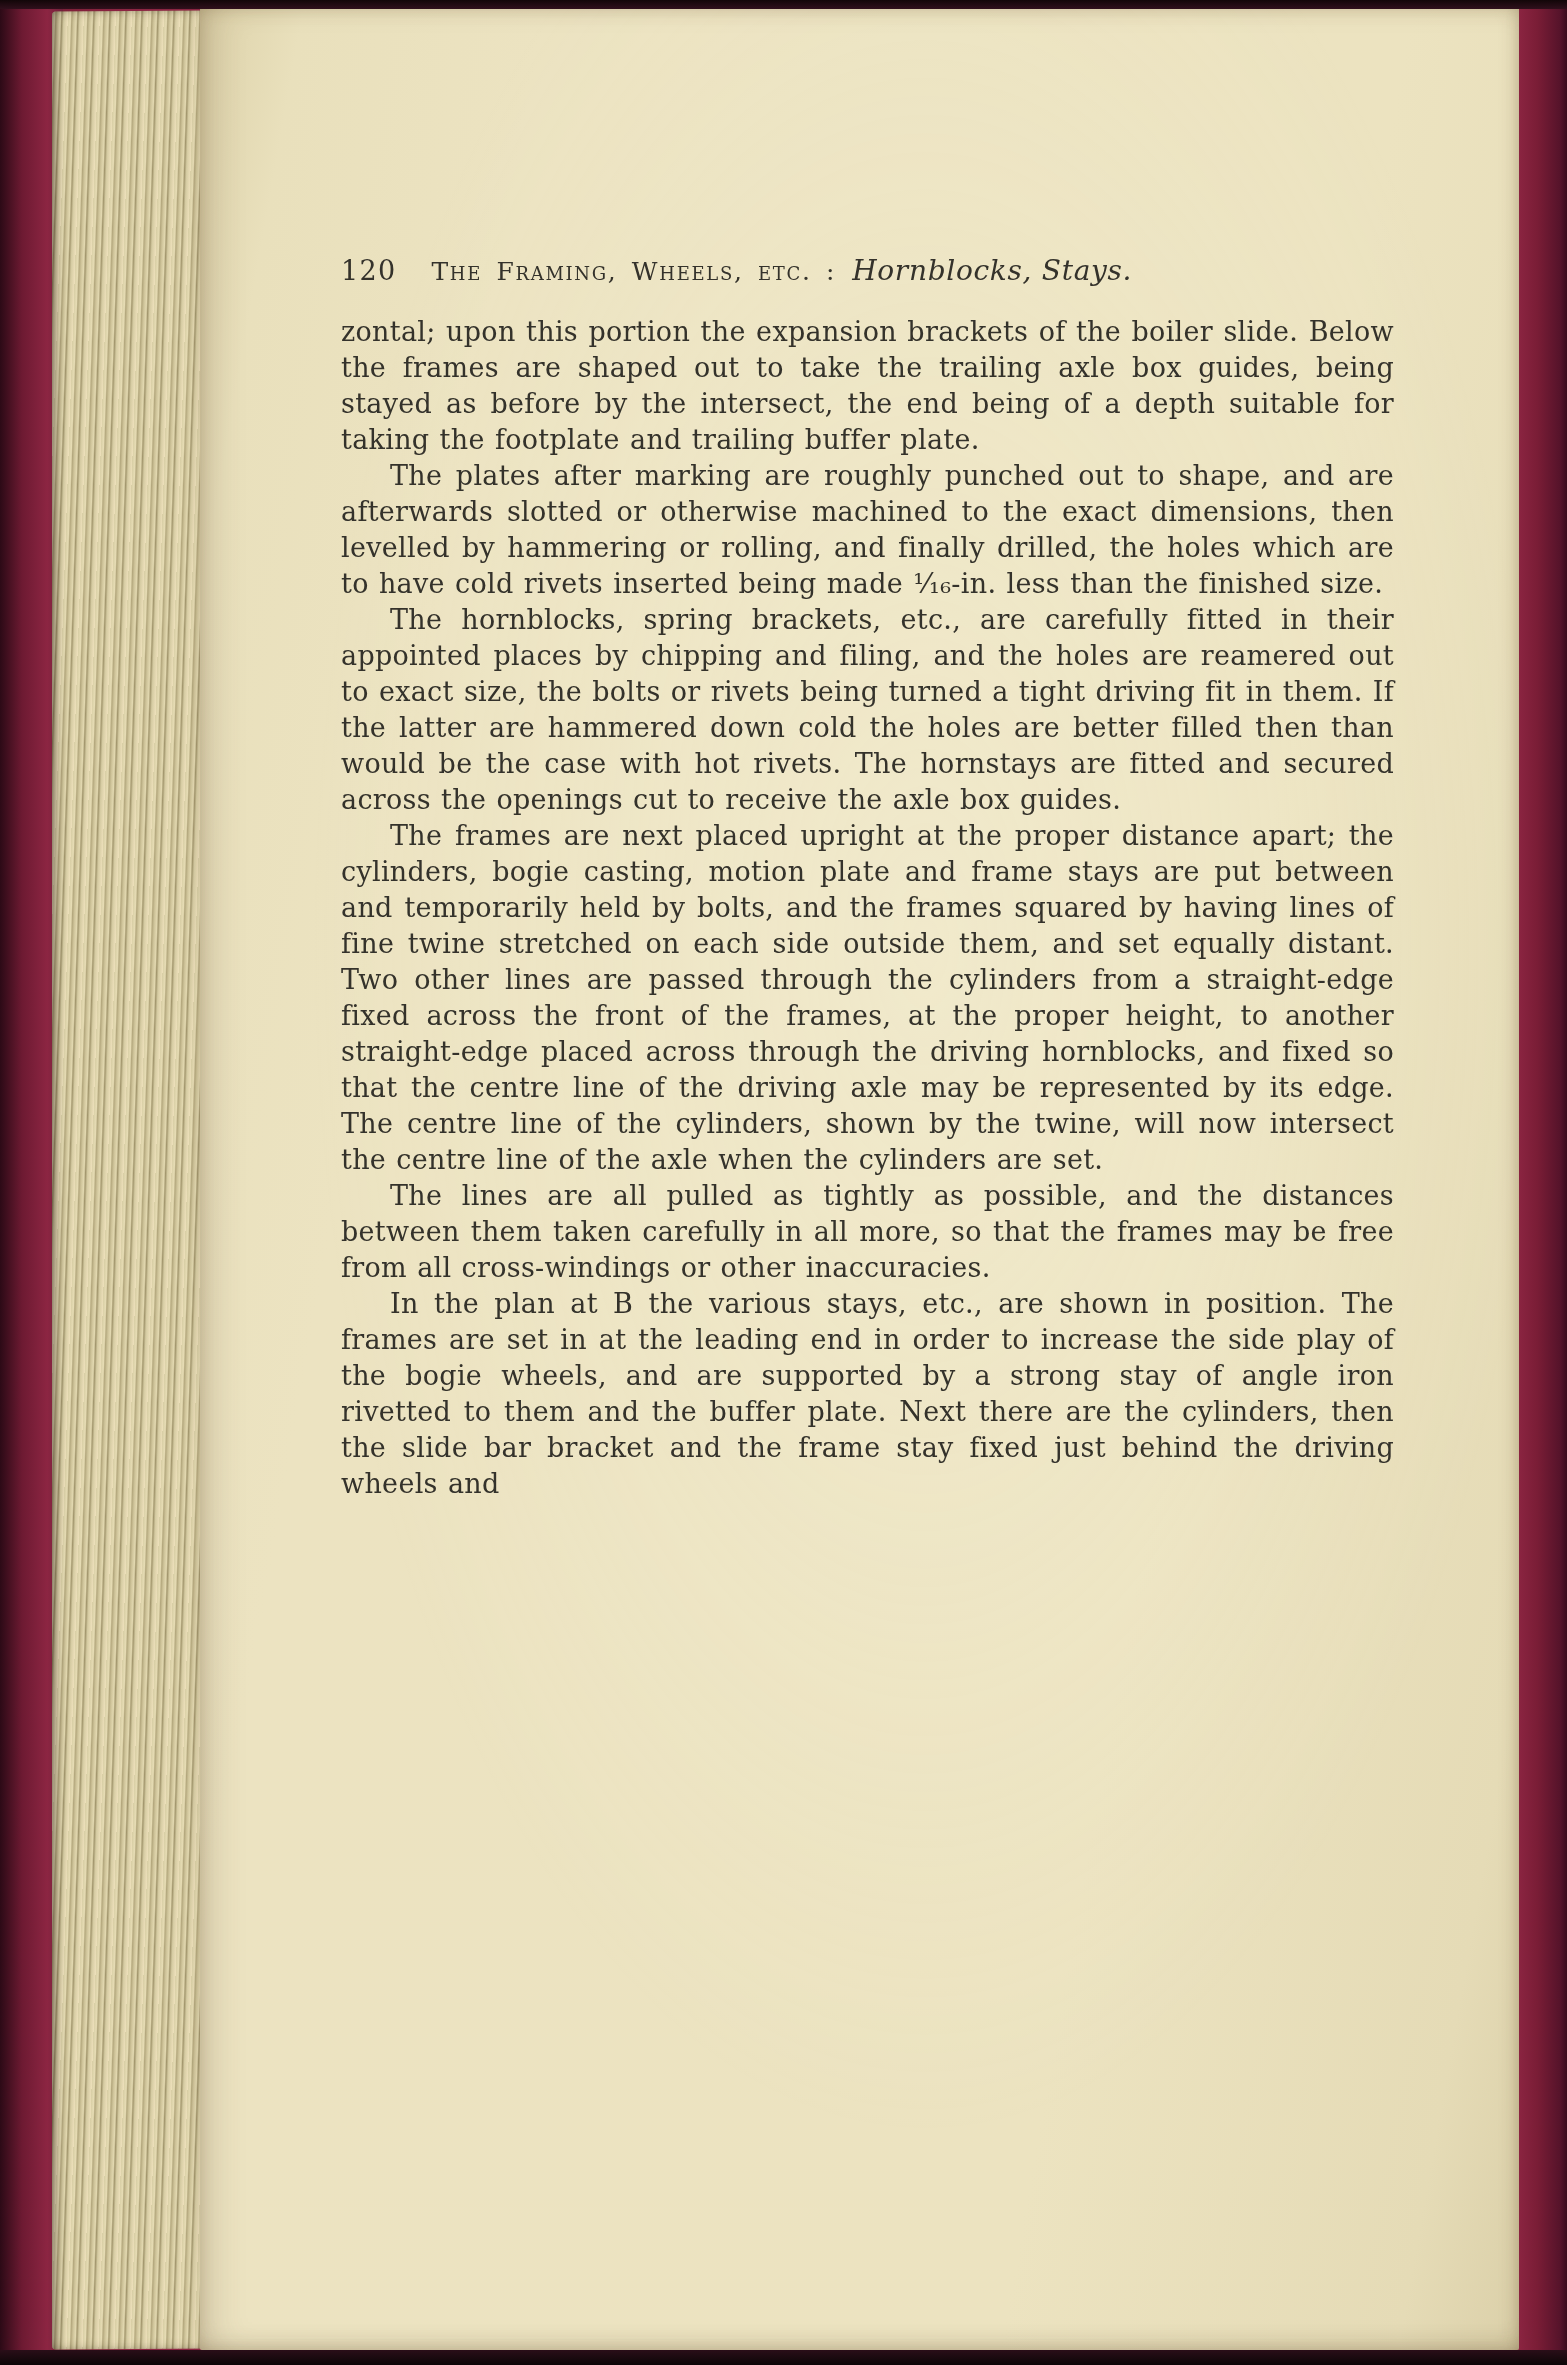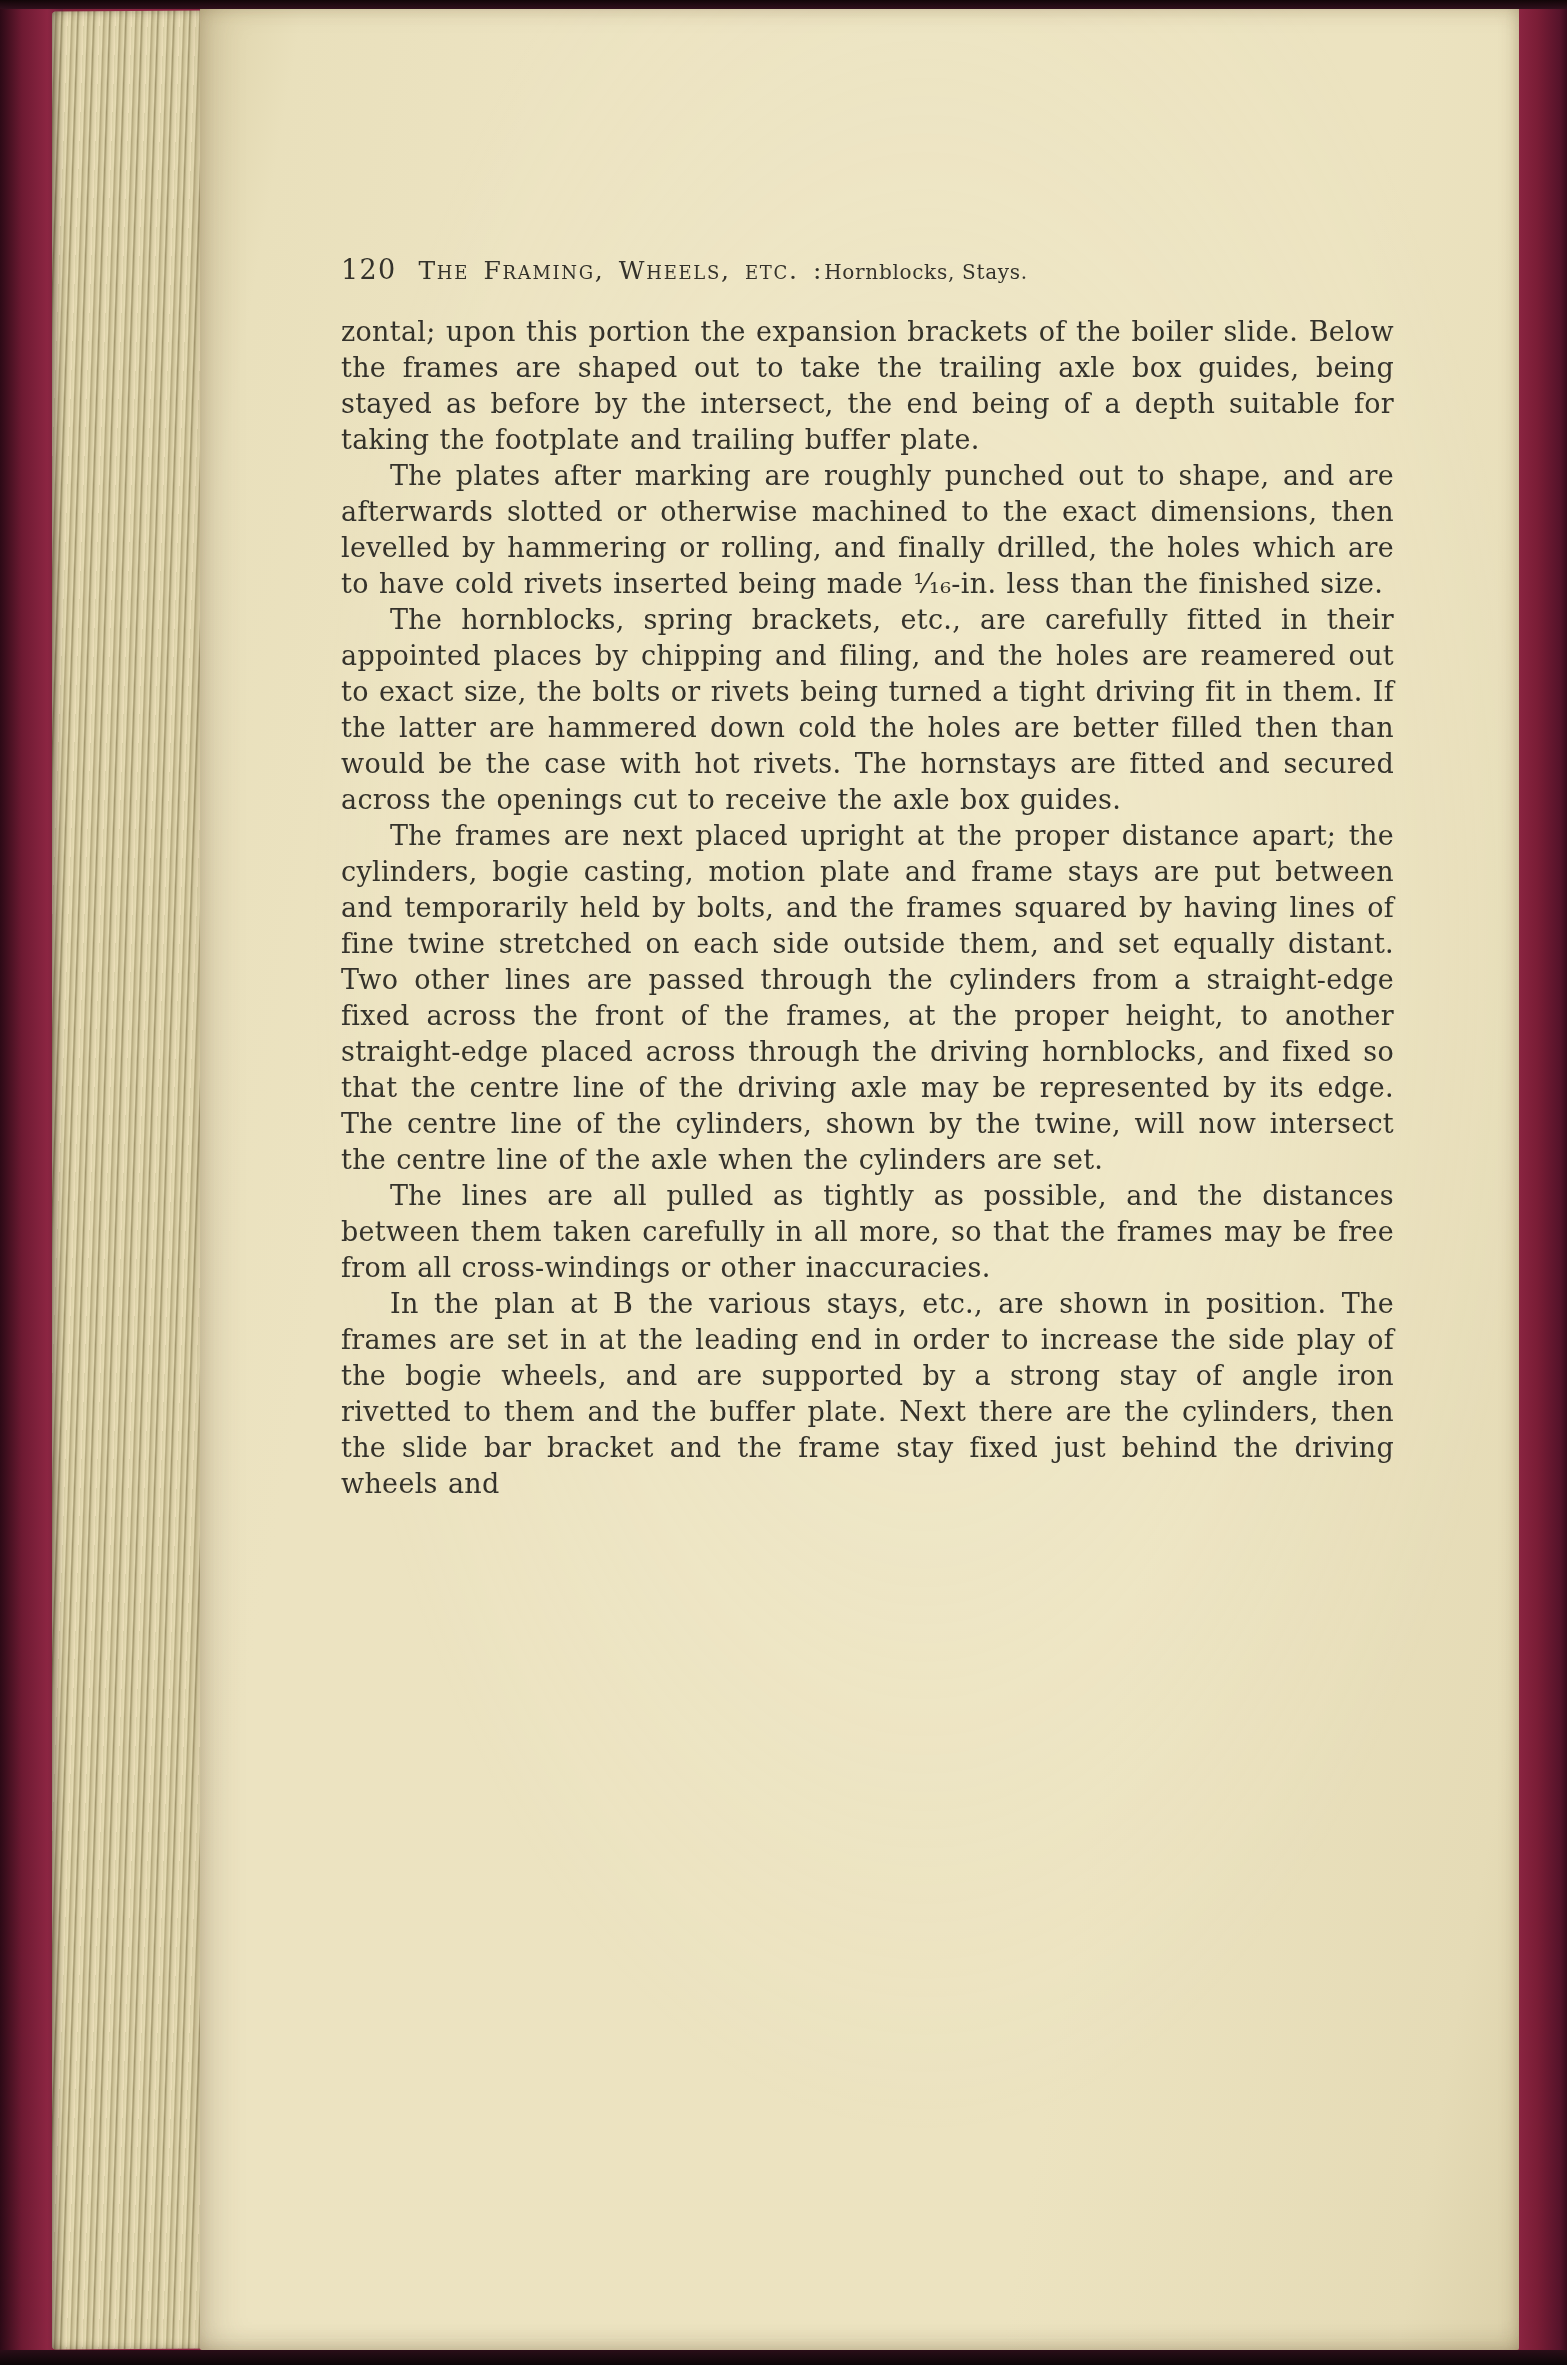--- a/index.html
+++ b/index.html
@@ -86,31 +86,32 @@
     position: absolute;
     top: 247px;
     left: 141px;
     right: 125px;
     white-space: nowrap;
     color: #34322b;
   }
   .pagenum {
     font-size: 27px;
     letter-spacing: 1.3px;
-    margin-right: 22px;
+    margin-right: 35px;
   }
   .sc {
     font-size: 25px;
     font-variant-caps: small-caps;
     letter-spacing: 1.7px;
     word-spacing: 4.7px;
   }
   .it {
-    font-size: 20px;
-    margin-left: 1px;
+    font-size: 28px;
+    font-style: italic;
+    margin-left: 16px;
     letter-spacing: 0.7px;
   }
 
   
   .text {
     position: absolute;
     top: 307px;
     left: 141px;
     right: 125px;
     color: #34322b;

